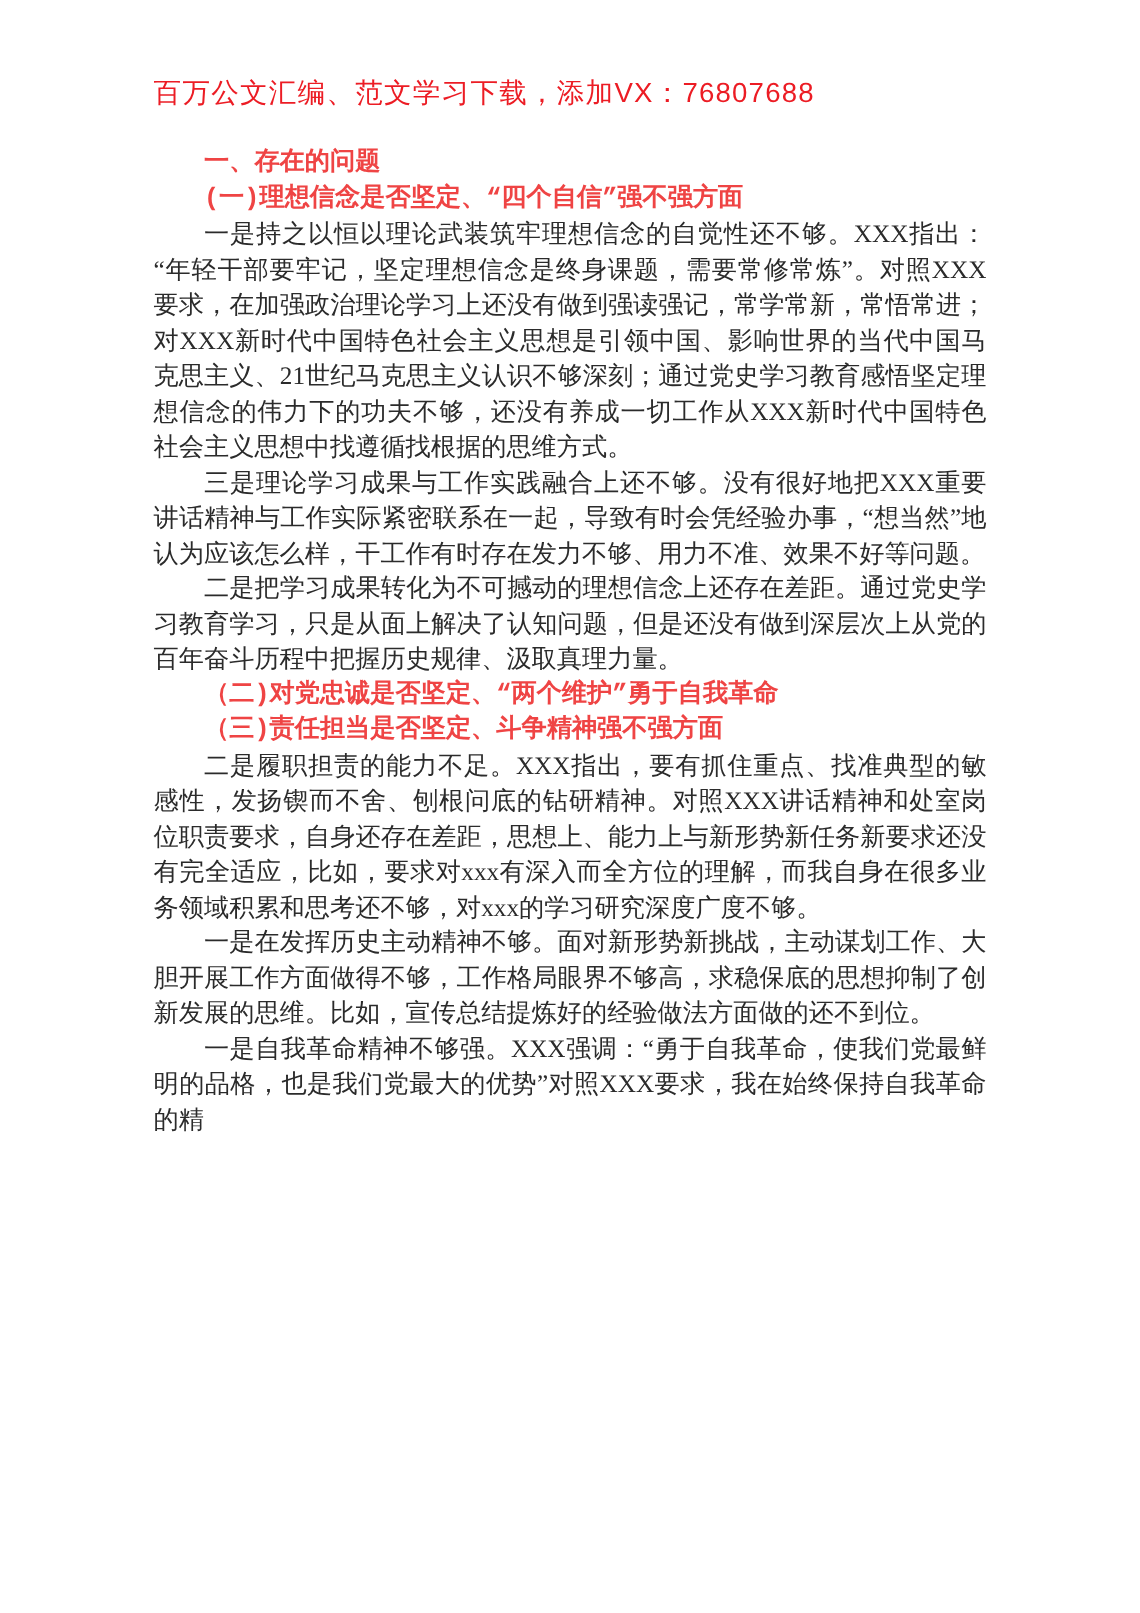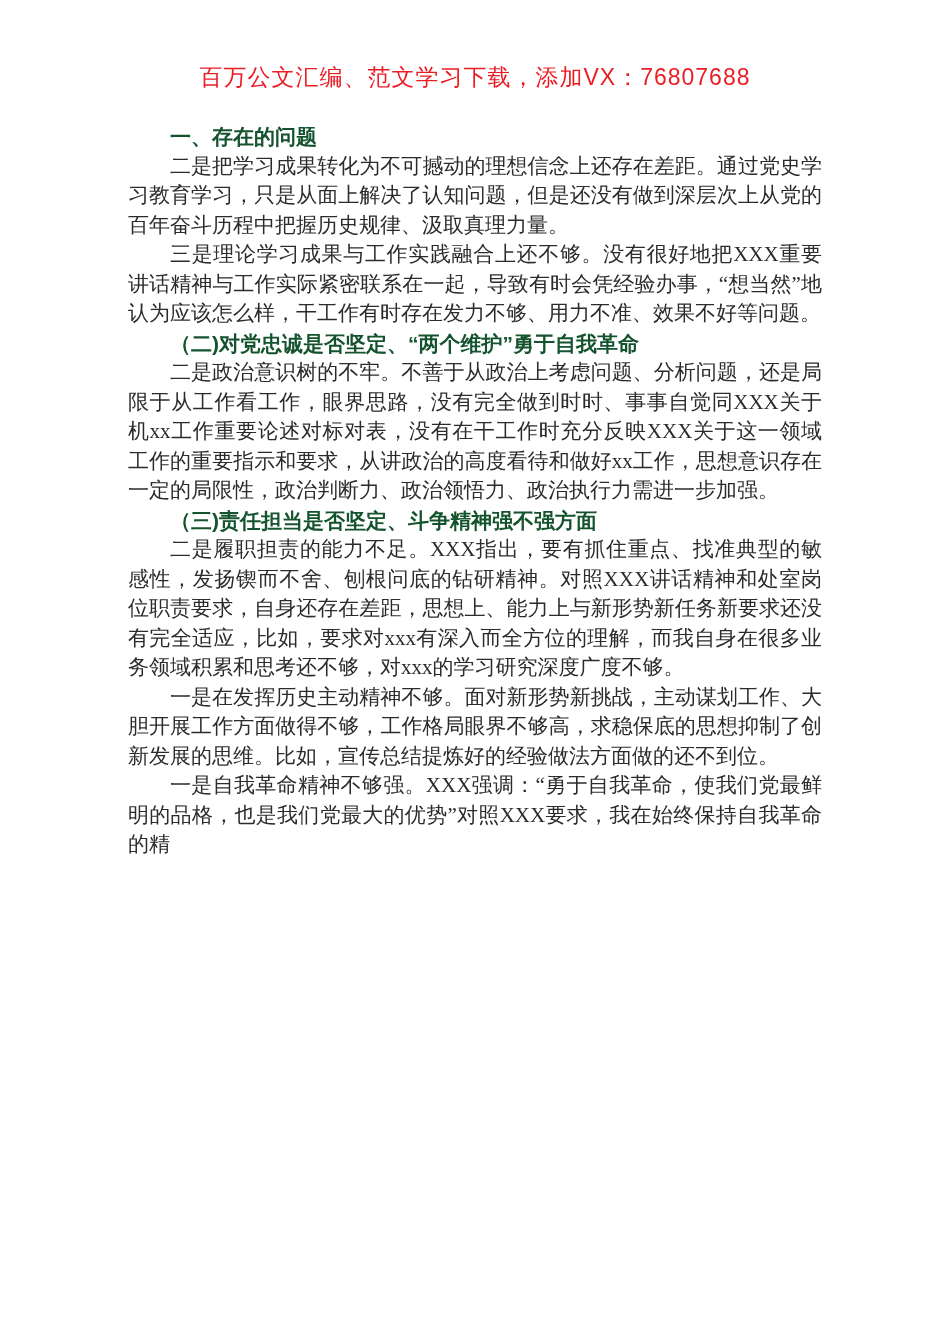--- a/index.html
+++ b/index.html
@@ -11,21 +11,20 @@
     position: relative;
     width: 950px;
     height: 1344px;
     margin: 0 auto;
     background: #ffffff;
     box-sizing: border-box;
     padding: 60px 128px 0 128px;
     overflow: hidden;
   }
   .promo-header {
-    text-align: center;
     font-family: "Liberation Sans", "DejaVu Sans", sans-serif;
     font-size: 23px;
     line-height: 34px;
     letter-spacing: 1px;
     color: #ec1c24;
     margin-bottom: 28px;
     white-space: nowrap;
   }
   .doc {
     font-family: "Liberation Serif", "DejaVu Serif", serif;
@@ -34,36 +33,37 @@
     line-height: 29.5px;
     text-align: justify;
   }
   .doc p {
     margin: 0;
     text-indent: 2em;
     word-break: break-all;
   }
   .doc p.h1,
   .doc p.h2 {
-    font-family: Liberation Sans, sans-serif;
+    font-family: Liberation Mono, monospace;
     font-weight: 700;
-    color: #14532d;
+    color: #ef4444;
     text-align: left;
   }
 </style>
 </head>
 <body>
 
 <div class="page">
   <div class="promo-header" style="color: rgb(236, 28, 36);">百万公文汇编、范文学习下载，添加VX：76807688</div>
 
   <div class="doc">
     <p class="h1">一、存在的问题</p>
+    <p class="h2">(一)理想信念是否坚定、“四个自信”强不强方面</p>
+    <p>一是持之以恒以理论武装筑牢理想信念的自觉性还不够。XXX指出：“年轻干部要牢记，坚定理想信念是终身课题，需要常修常炼”。对照XXX要求，在加强政治理论学习上还没有做到强读强记，常学常新，常悟常进；对XXX新时代中国特色社会主义思想是引领中国、影响世界的当代中国马克思主义、21世纪马克思主义认识不够深刻；通过党史学习教育感悟坚定理想信念的伟力下的功夫不够，还没有养成一切工作从XXX新时代中国特色社会主义思想中找遵循找根据的思维方式。</p>
+    <p>三是理论学习成果与工作实践融合上还不够。没有很好地把XXX重要讲话精神与工作实际紧密联系在一起，导致有时会凭经验办事，“想当然”地认为应该怎么样，干工作有时存在发力不够、用力不准、效果不好等问题。</p>
     <p>二是把学习成果转化为不可撼动的理想信念上还存在差距。通过党史学习教育学习，只是从面上解决了认知问题，但是还没有做到深层次上从党的百年奋斗历程中把握历史规律、汲取真理力量。</p>
-    <p>三是理论学习成果与工作实践融合上还不够。没有很好地把XXX重要讲话精神与工作实际紧密联系在一起，导致有时会凭经验办事，“想当然”地认为应该怎么样，干工作有时存在发力不够、用力不准、效果不好等问题。</p>
     <p class="h2">（二)对党忠诚是否坚定、“两个维护”勇于自我革命</p>
-    <p>二是政治意识树的不牢。不善于从政治上考虑问题、分析问题，还是局限于从工作看工作，眼界思路，没有完全做到时时、事事自觉同XXX关于机xx工作重要论述对标对表，没有在干工作时充分反映XXX关于这一领域工作的重要指示和要求，从讲政治的高度看待和做好xx工作，思想意识存在一定的局限性，政治判断力、政治领悟力、政治执行力需进一步加强。</p>
     <p class="h2">（三)责任担当是否坚定、斗争精神强不强方面</p>
     <p>二是履职担责的能力不足。XXX指出，要有抓住重点、找准典型的敏感性，发扬锲而不舍、刨根问底的钻研精神。对照XXX讲话精神和处室岗位职责要求，自身还存在差距，思想上、能力上与新形势新任务新要求还没有完全适应，比如，要求对xxx有深入而全方位的理解，而我自身在很多业务领域积累和思考还不够，对xxx的学习研究深度广度不够。</p>
     <p>一是在发挥历史主动精神不够。面对新形势新挑战，主动谋划工作、大胆开展工作方面做得不够，工作格局眼界不够高，求稳保底的思想抑制了创新发展的思维。比如，宣传总结提炼好的经验做法方面做的还不到位。</p>
     <p>一是自我革命精神不够强。XXX强调：“勇于自我革命，使我们党最鲜明的品格，也是我们党最大的优势”对照XXX要求，我在始终保持自我革命的精</p>
   </div>
 </div>
 
 </body></html>

